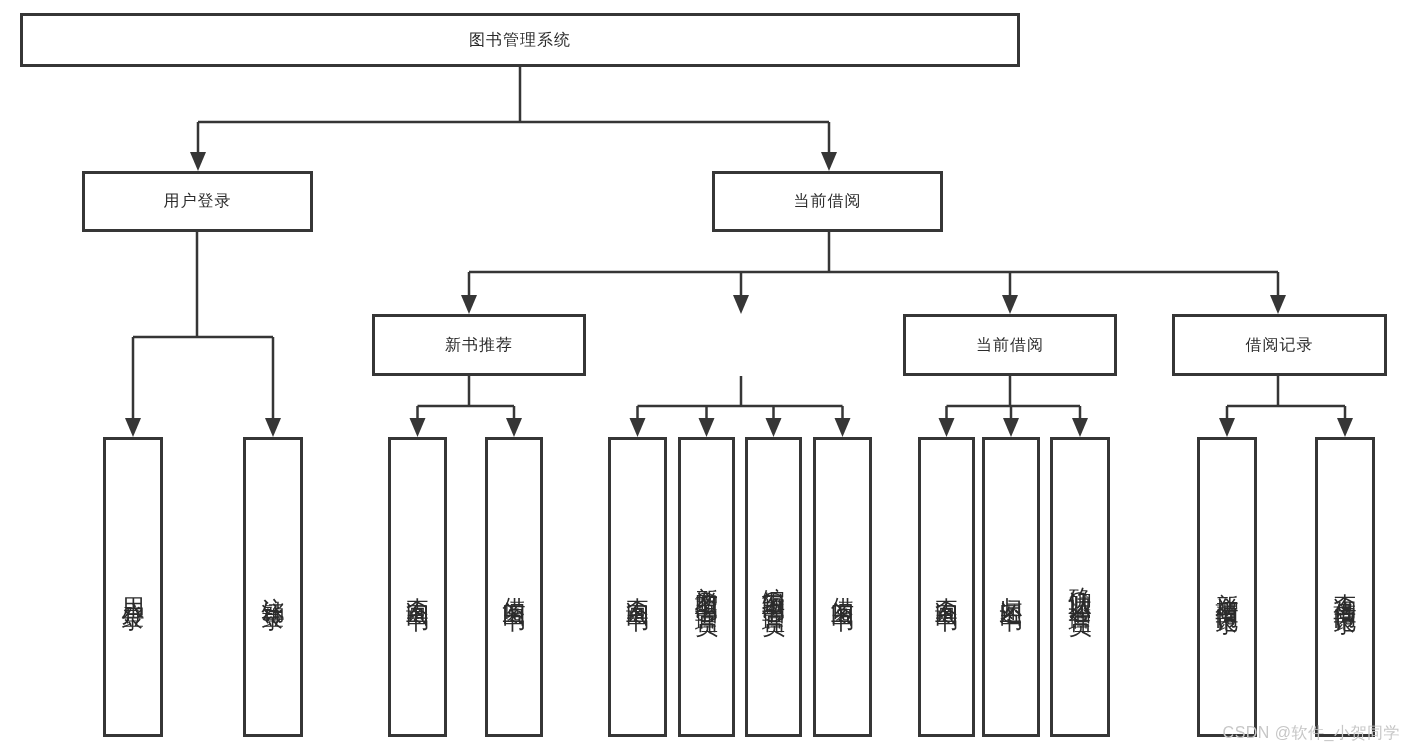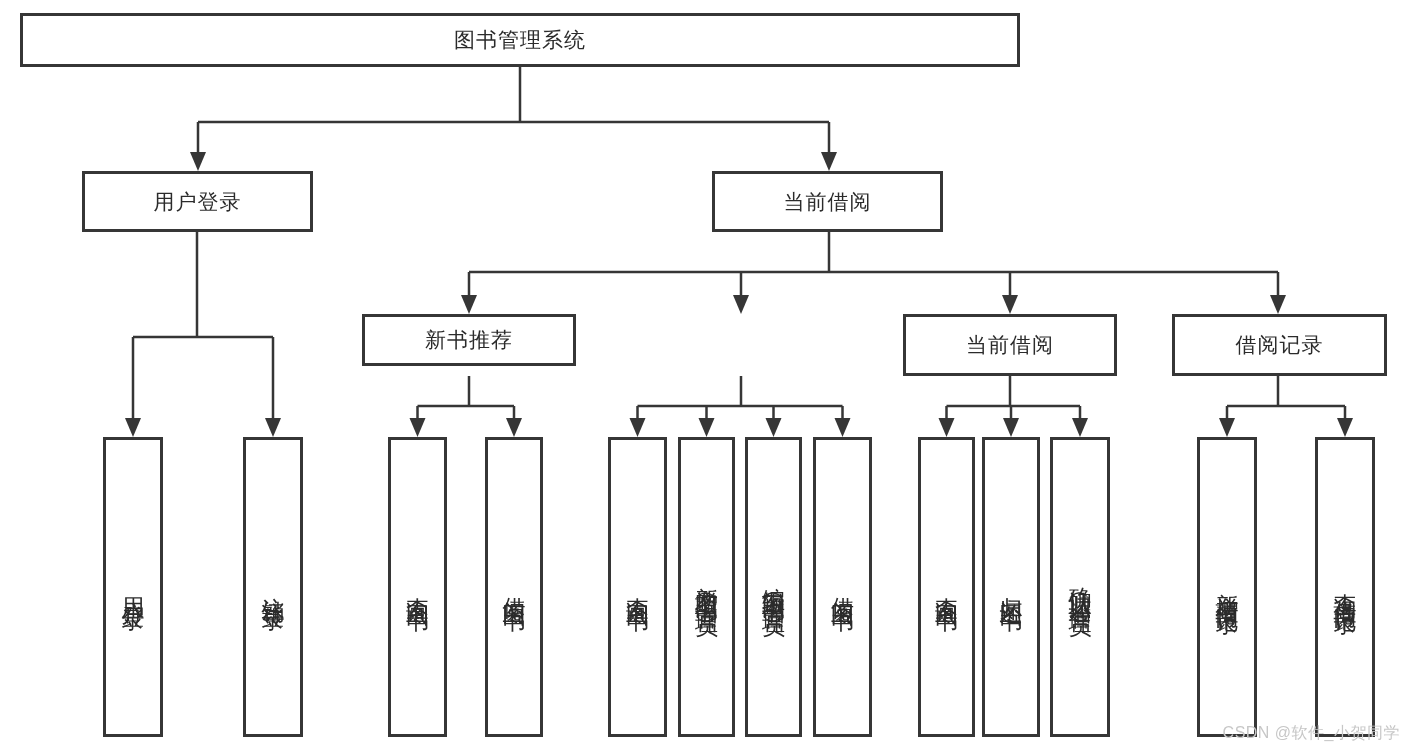--- a/index.html
+++ b/index.html
@@ -27,21 +27,21 @@
     box-sizing: border-box;
     border: 3px solid #363636;
     background: #ffffff;
     display: flex;
     align-items: center;
     justify-content: center;
     z-index: 1;
   }
   .node .lbl {
     color: #2b2b2b;
-    font-size: 21px;
+    font-size: 16px;
     letter-spacing: 1px;
     white-space: nowrap;
   }
   .node.leaf .lbl {
     writing-mode: vertical-rl;
     font-size: 23px;
     letter-spacing: 4px;
     line-height: 1;
     white-space: normal;
   }
@@ -108,21 +108,21 @@
     <span class="lbl">图书管理系统</span>
   </div>
 
   <div class="node" style="left:82px;top:171px;width:231px;height:61px">
     <span class="lbl">用户登录</span>
   </div>
   <div class="node" style="left:712px;top:171px;width:231px;height:61px">
     <span class="lbl">当前借阅</span>
   </div>
 
-  <div class="node" style="left:362px;top:314px;width:214px;height:52px">
+  <div class="node" style="left:372px;top:314px;width:214px;height:62px">
     <span class="lbl">新书推荐</span>
   </div>
   <div class="node" style="left:903px;top:314px;width:214px;height:62px">
     <span class="lbl">当前借阅</span>
   </div>
   <div class="node" style="left:1172px;top:314px;width:215px;height:62px">
     <span class="lbl">借阅记录</span>
   </div>
 
   <div class="node leaf" style="left:103px;top:437px;width:60px;height:300px">

